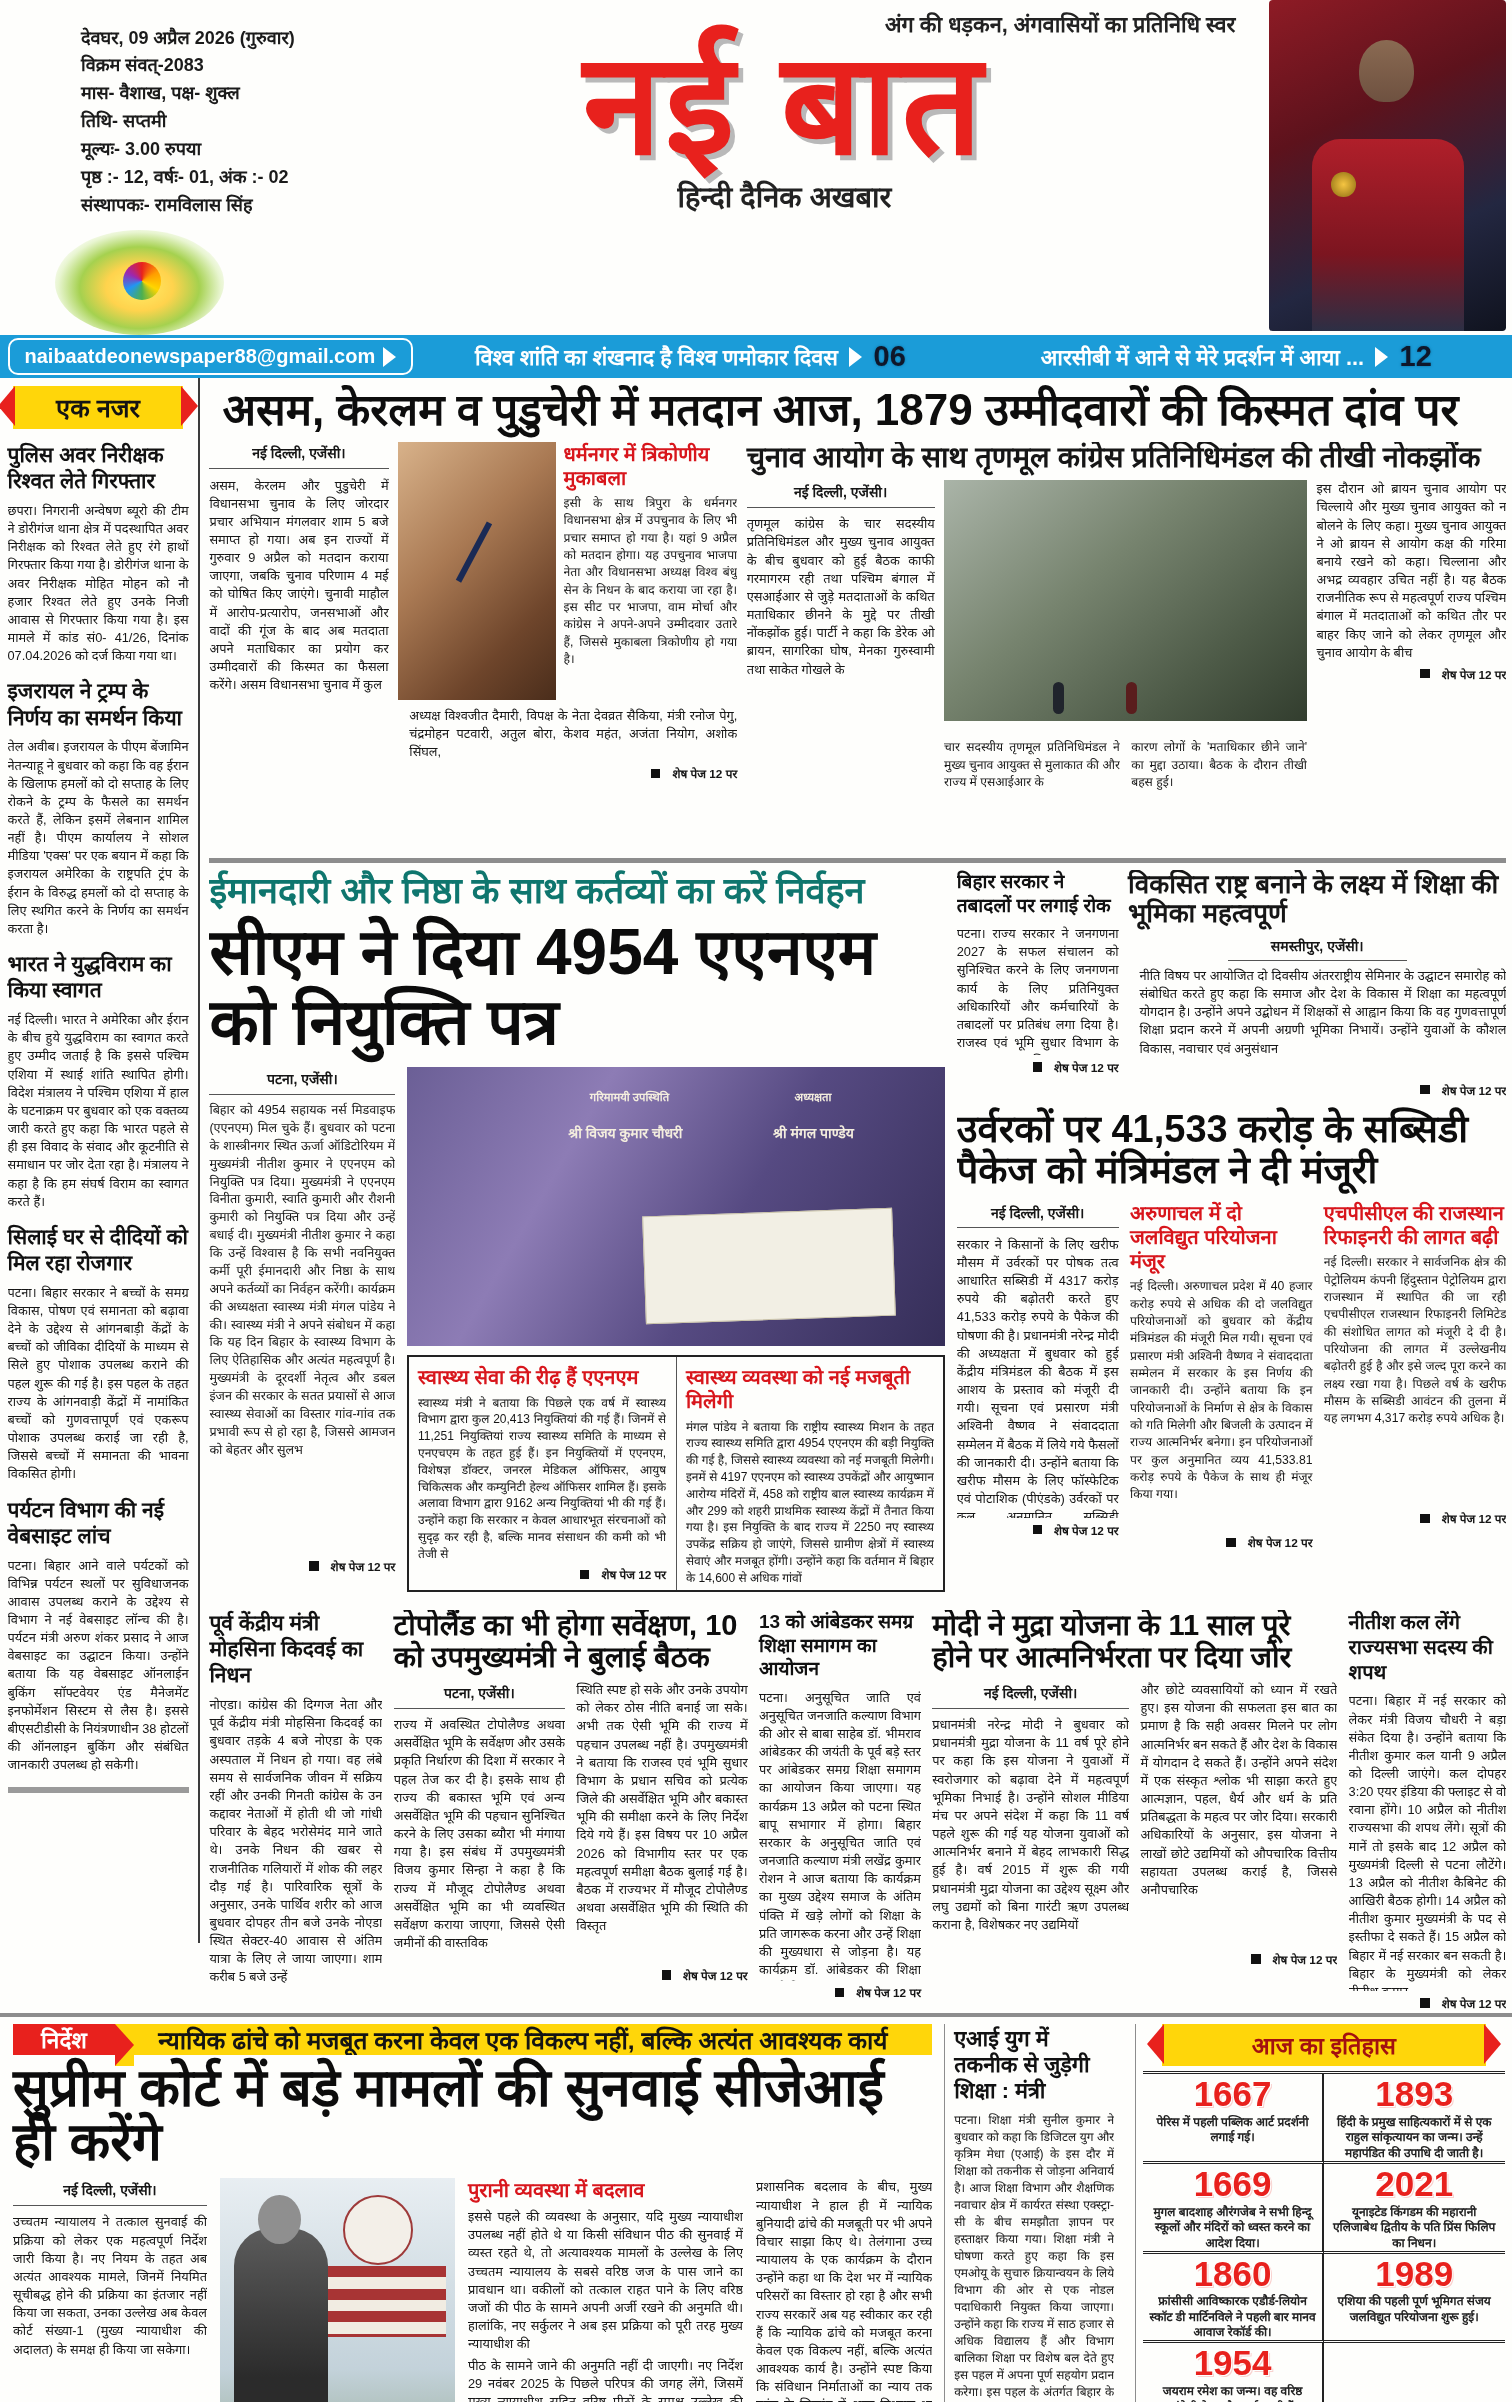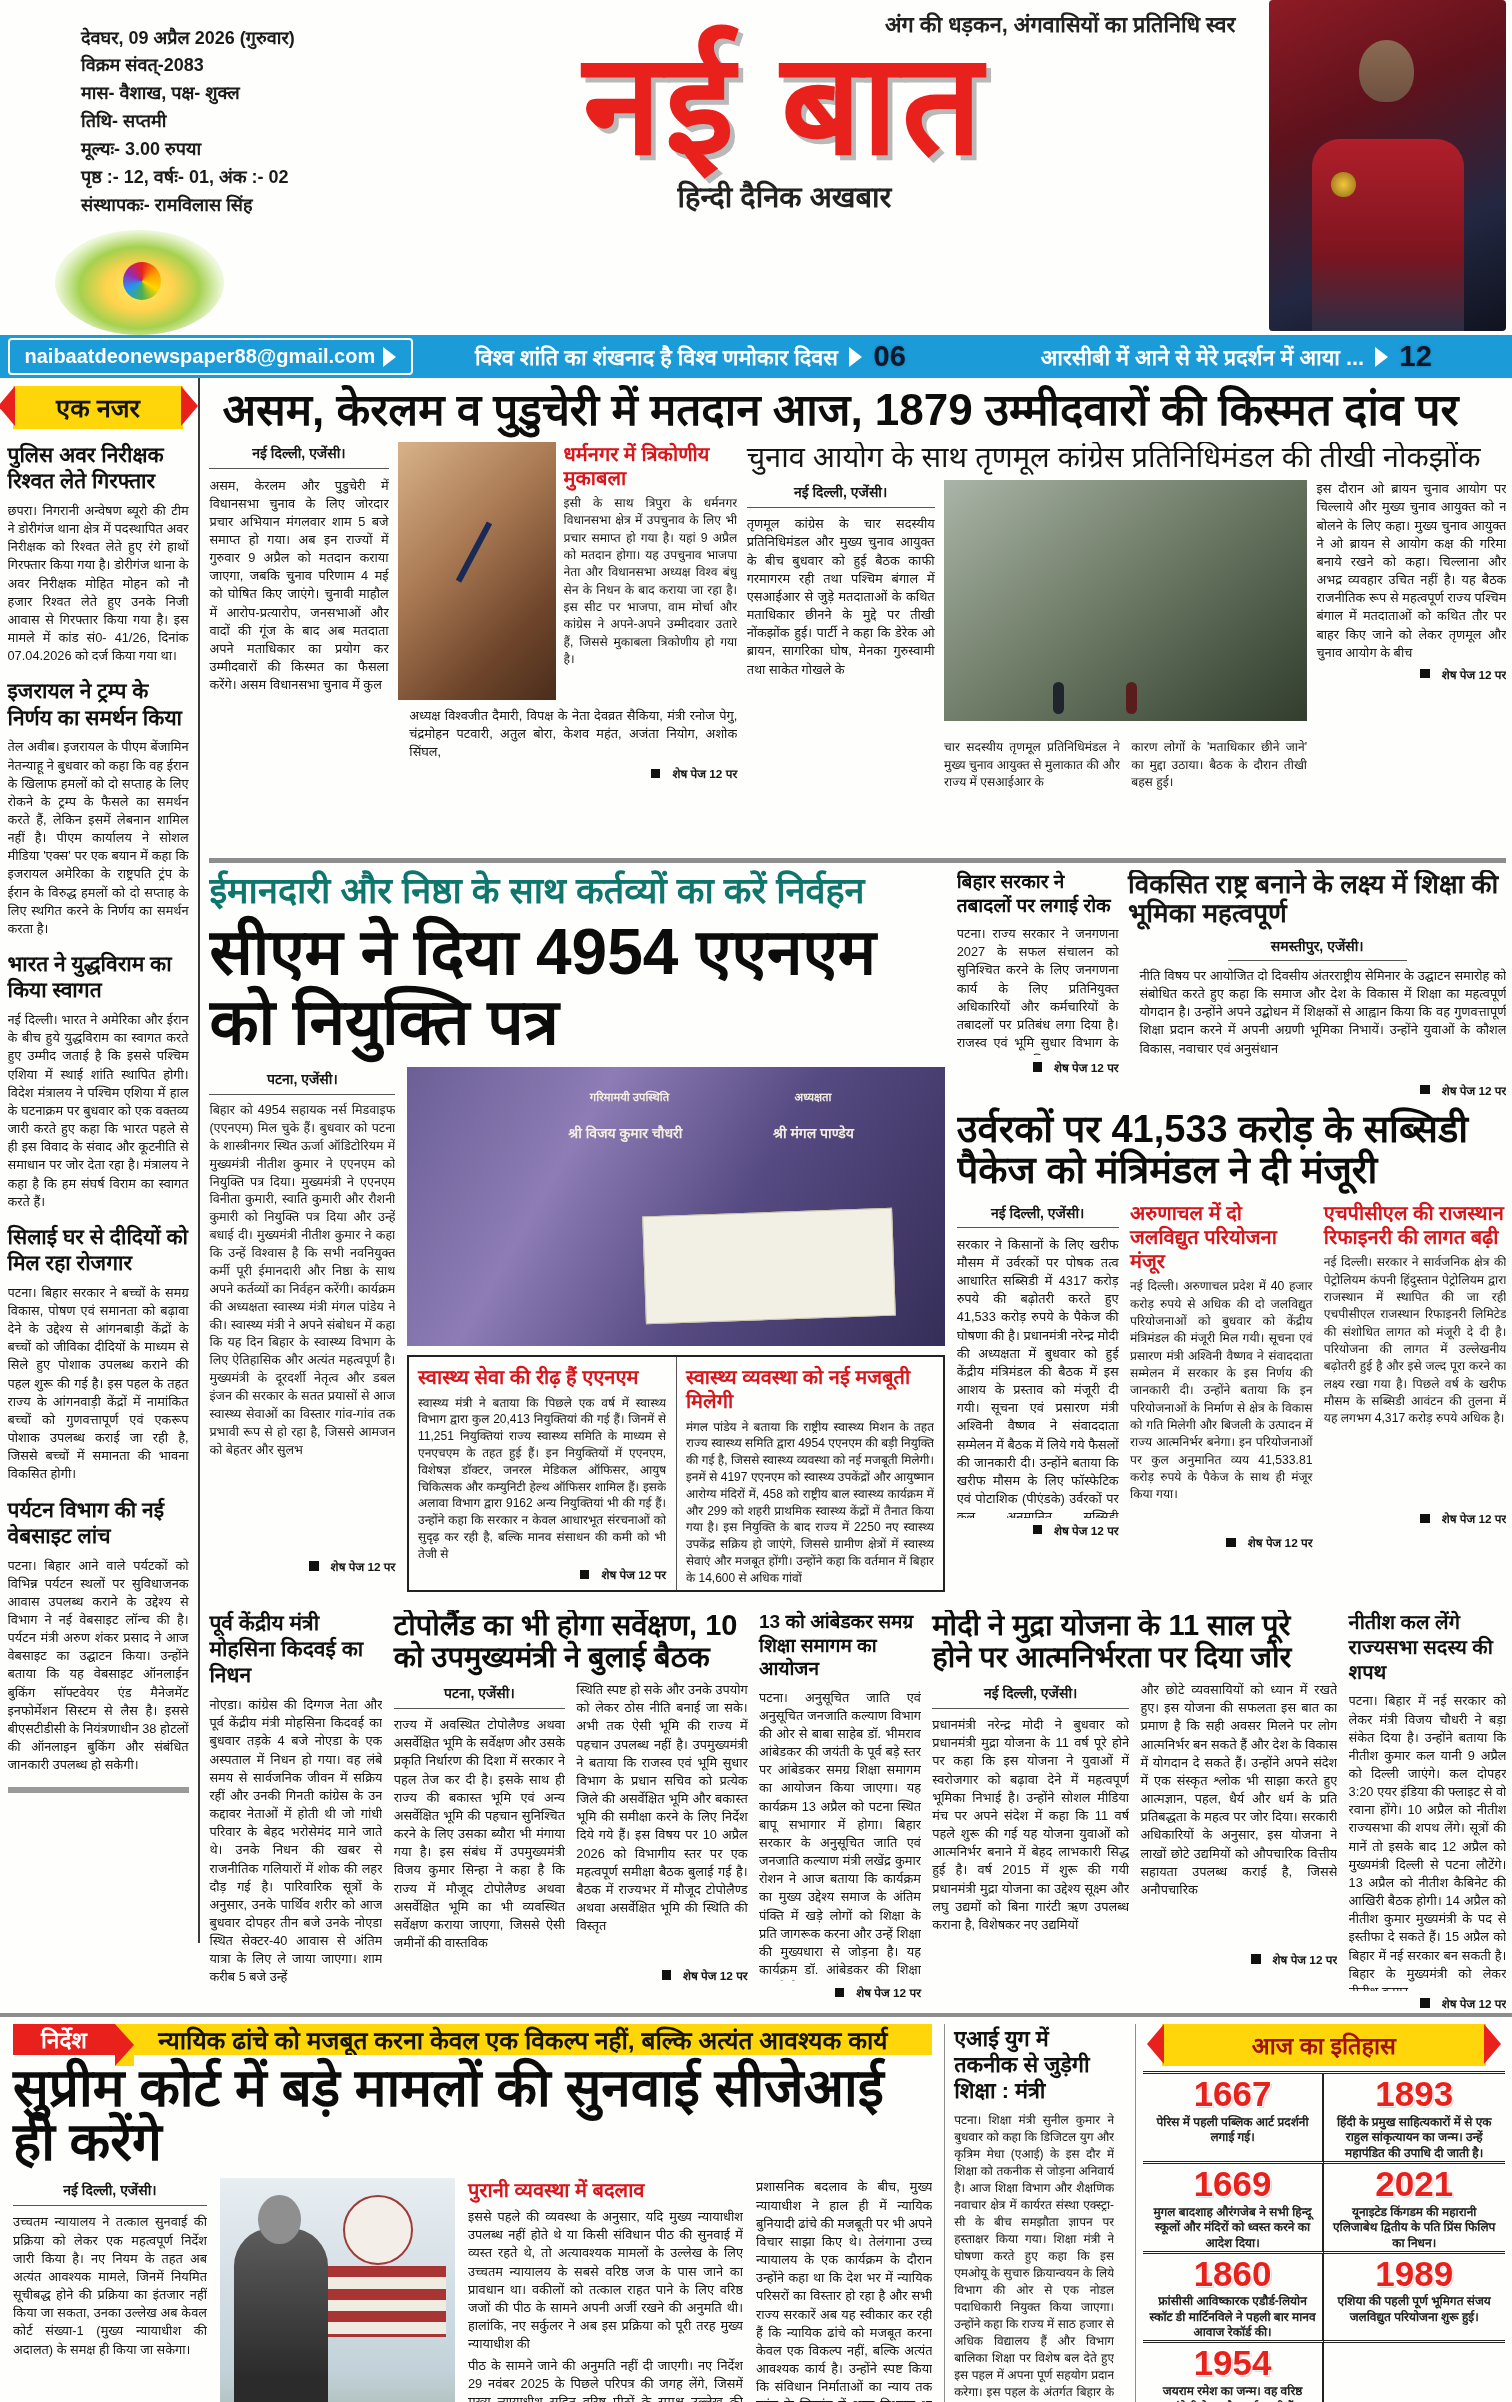--- a/index.html
+++ b/index.html
@@ -22,21 +22,21 @@
           background:linear-gradient(155deg,#8e1b25 0%,#5d121c 35%,#232741 70%,#10131f 100%)}
   .player .jersey{position:absolute;left:18%;top:42%;width:64%;height:58%;border-radius:28px 28px 0 0;
           background:linear-gradient(180deg,#b01f2a,#7c1520 60%,#2c2f45)}
   .player .head{position:absolute;left:38%;top:12%;width:55px;height:62px;border-radius:50% 50% 45% 45%;
           background:linear-gradient(180deg,#8a6a52,#6e5140)}
   .player .crest{position:absolute;left:26%;top:52%;width:24.5px;height:24.5px;border-radius:50%;
           background:radial-gradient(#f5c542,#8a6a10)}
   
   .strip{display:flex;align-items:center;gap:9.4px;height:43px;background:#1b9cd8;padding:0 7.5px;position:relative}
   .email-pill{display:flex;align-items:center;gap:7.5px;background:#1b9cd8;border:2.8px solid #fff;
-              border-radius:4px;color:#fff;font-weight:700;font-size:20px;padding:0.9px 15px;height:32px}
+              border-radius:10px;color:#fff;font-weight:700;font-size:20px;padding:0.9px 15px;height:32px}
   .chev{width:0;height:0;border-top:10.4px solid transparent;border-bottom:10.4px solid transparent;
         border-left:13px solid #fff}
   .promo{display:flex;align-items:center;gap:11.3px;flex:1;justify-content:center}
   .promo-text{color:#fff;font-weight:800;font-size:21.7px;white-space:nowrap}
   .page-badge{font-size:29px;font-weight:900;color:#0f172a;text-shadow:0 0 2.8px #0b6c9c}
   
   .lead-h{font-size:44px;font-weight:900;color:#0d0d0d;line-height:1.06;padding:9.4px 7.5px 7.5px 13px}
   
   .byline{font-size:14px;font-weight:700;text-align:center;padding:1.9px 0 5.6px;border-bottom:1.9px solid #555;margin-bottom:7.5px}
   .body{font-size:12.8px;line-height:1.42;text-align:justify;overflow:hidden}
@@ -60,21 +60,21 @@
   .colA{width:186px}
   .midA{width:352px}
   .midA-top{display:flex;gap:7.5px;height:258px}
   .photo-voting{width:158px;background:linear-gradient(135deg,#d8b28a 0%,#a97953 40%,#6e452b 75%,#4a2d1b);position:relative}
   .ink-pen{position:absolute;left:46%;top:30%;width:5.6px;height:66px;background:#1a2a55;transform:rotate(28deg)}
   .dharm{flex:1}
   .dharm .body{font-size:12.2px}
   .midA-bot{display:flex;gap:11.3px;margin-top:7.5px;height:134px}
   .midA-bot .body{flex:1}
   .tmc{flex:1}
-  .tmc-h{font-size:29px;font-weight:400;line-height:1.08;margin:0 0 7.5px}
+  .tmc-h{font-size:29px;font-weight:700;line-height:1.08;margin:0 0 7.5px}
   .tmc-flex{display:flex;gap:9.4px;height:331px}
   .tmc-c1{width:188px}
   .tmc-mid{width:363px}
   .photo-tmc{height:241px;background:linear-gradient(140deg,#aab4a8,#77846f 40%,#4d5a47 75%,#323d2e);position:relative}
   .mic{position:absolute;bottom:7.5px;left:30%;width:11.3px;height:32px;border-radius:5.6px;background:#20242c}
   .mic2{left:50%;background:#5a1d1d}
   .tmc-caps{display:flex;gap:11.3px;margin-top:18px}
   .tmc-caps .body{flex:1;font-size:12.2px}
   .tmc-c3{width:190px}
   

